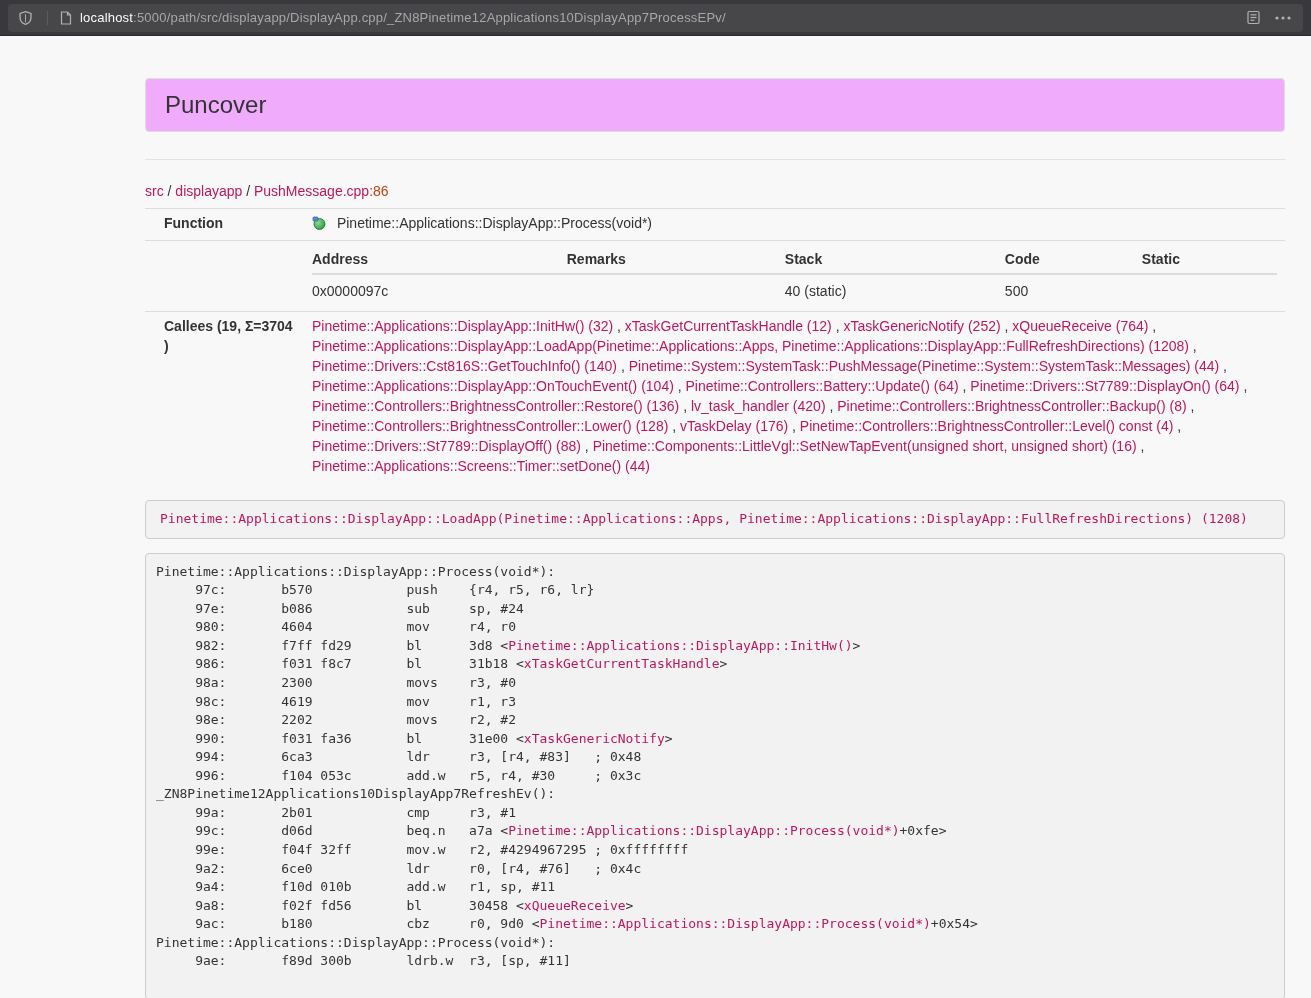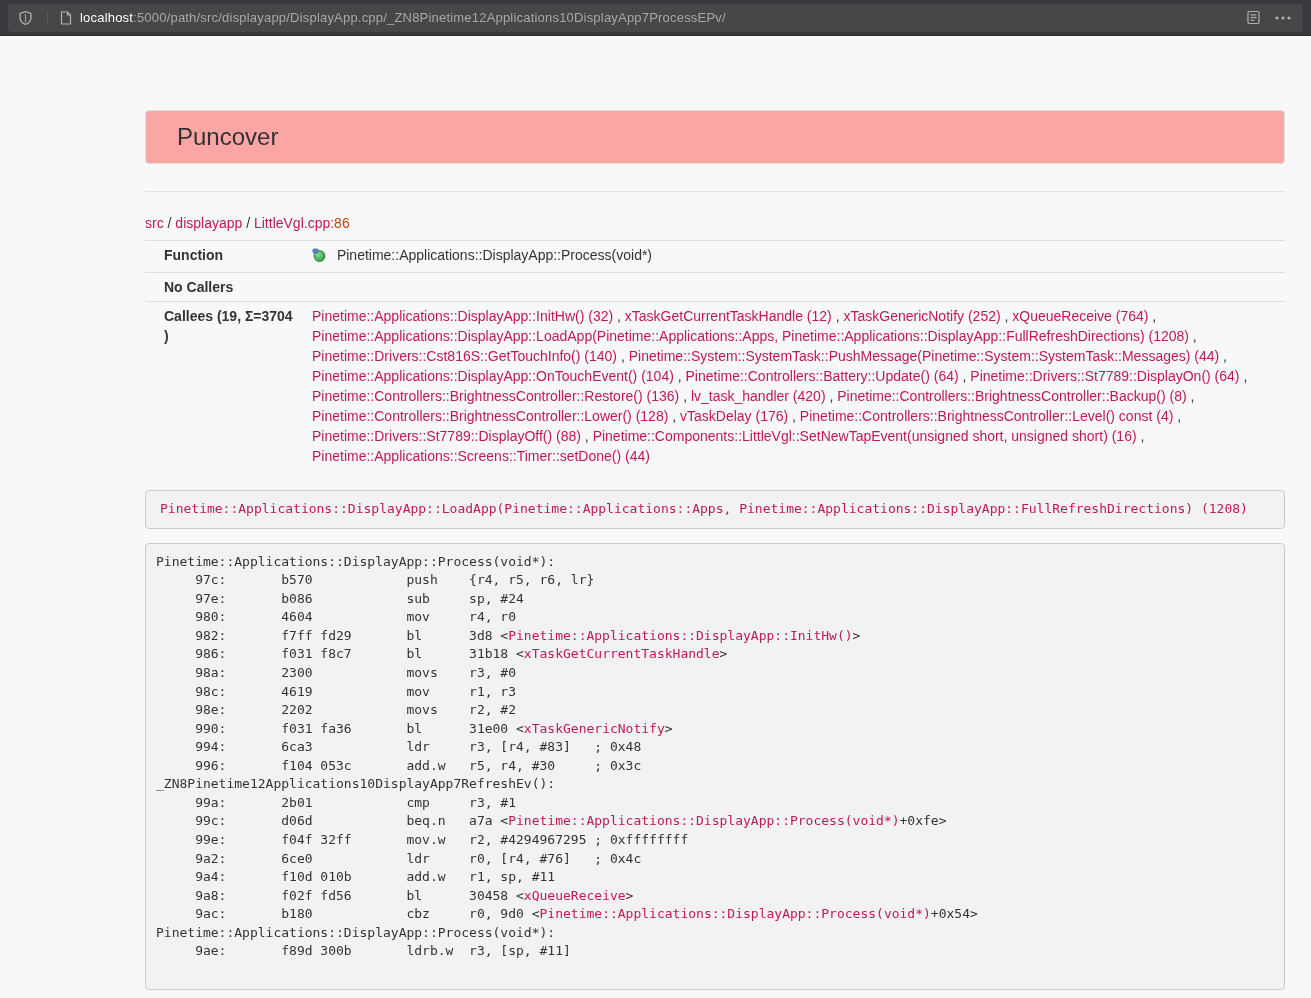--- a/index.html
+++ b/index.html
@@ -35,23 +35,22 @@
   .url-host { color: #fbfbfe; }
   .url-path { color: #a7a7ac; }
   .reader-wrap { margin-left: 10px; }
   .dots-wrap { margin-left: 14px; margin-right: 2px; }
 
   
   .page { padding-top: 42px; }
   .container { margin-left: 145px; width: 1140px; }
 
   .hero {
-    background: #fca5a5; border: 1px solid #dddddd; border-radius: 4px;
-    padding: 12px 31px;
-    margin-top: 32px;
+    background: #f0abfc; border: 1px solid #dddddd; border-radius: 4px;
+    padding: 12px 19px;
   }
   .hero-title { font-size: 24px; font-weight: 500; color: #333; }
 
   hr.rule { border: 0; border-top: 1px solid #e3e3e3; margin: 27px 0 23px; }
 
   .breadcrumb { font-size: 14px; margin-bottom: 9px; }
   .bc-sep { color: #333; }
   .bc-suffix { color: #c2410c; }
 
   a.lnk { color: #be185d; text-decoration: none; cursor: pointer; }
@@ -140,21 +139,21 @@
 
 <div class="page">
   <div class="container">
 
     <div class="hero">
       <div class="hero-title">Puncover</div>
     </div>
 
     <hr class="rule">
 
-    <div class="breadcrumb" id="breadcrumb"><a class="lnk" href="#">src</a><span class="bc-sep"> / </span><a class="lnk" href="#">displayapp</a><span class="bc-sep"> / </span><a class="lnk" href="#">LittleVgl.cpp</a><span class="bc-suffix">:86</span></div>
+    <div class="breadcrumb" id="breadcrumb"><a class="lnk" href="#">src</a><span class="bc-sep"> / </span><a class="lnk" href="#">displayapp</a><span class="bc-sep"> / </span><a class="lnk" href="#">PushMessage.cpp</a><span class="bc-suffix">:86</span></div>
 
     <table class="symbol-table">
       <tbody>
         <tr>
           <td class="label-cell">Function</td>
           <td class="value-cell">
             <span class="func-icon">
               <svg width="15" height="15" viewBox="0 0 15 15">
                   <defs>
                     <radialGradient id="g1" cx="35%" cy="35%" r="70%">
@@ -163,22 +162,43 @@
                     </radialGradient>
                   </defs>
                   <circle cx="7.5" cy="8" r="5.5" fill="url(#g1)" stroke="#207130" stroke-width="0.8"></circle>
                   <rect x="1" y="1" width="5" height="4" rx="1" fill="#4d8fd1" stroke="#2c5f96" stroke-width="0.7"></rect>
                 </svg>
             </span>
             <span>Pinetime::Applications::DisplayApp::Process(void*)</span>
           </td>
         </tr>
         <tr>
-          <td class="label-cell">No Callers</td>
-          <td class="value-cell"></td>
+          <td class="label-cell"></td>
+          <td class="value-cell">
+            <table class="inner-table">
+              <thead>
+                  <tr id="inner-head-row">
+                    <th>Address</th>
+                    <th>Remarks</th>
+                    <th>Stack</th>
+                    <th>Code</th>
+                    <th>Static</th>
+                  </tr>
+                </thead>
+              <tbody>
+                  <tr id="inner-value-row">
+                    <td>0x0000097c</td>
+                    <td></td>
+                    <td>40 (static)</td>
+                    <td>500</td>
+                    <td></td>
+                  </tr>
+                </tbody>
+            </table>
+          </td>
         </tr>
         <tr>
           <td class="label-cell">Callees (19, Σ=3704 )</td>
           <td class="value-cell callees-cell" id="callees-cell"><a class="lnk" href="#">Pinetime::Applications::DisplayApp::InitHw() (32)</a> , <a class="lnk" href="#">xTaskGetCurrentTaskHandle (12)</a> , <a class="lnk" href="#">xTaskGenericNotify (252)</a> , <a class="lnk" href="#">xQueueReceive (764)</a> , <a class="lnk" href="#">Pinetime::Applications::DisplayApp::LoadApp(Pinetime::Applications::Apps, Pinetime::Applications::DisplayApp::FullRefreshDirections) (1208)</a> , <a class="lnk" href="#">Pinetime::Drivers::Cst816S::GetTouchInfo() (140)</a> , <a class="lnk" href="#">Pinetime::System::SystemTask::PushMessage(Pinetime::System::SystemTask::Messages) (44)</a> , <a class="lnk" href="#">Pinetime::Applications::DisplayApp::OnTouchEvent() (104)</a> , <a class="lnk" href="#">Pinetime::Controllers::Battery::Update() (64)</a> , <a class="lnk" href="#">Pinetime::Drivers::St7789::DisplayOn() (64)</a> , <a class="lnk" href="#">Pinetime::Controllers::BrightnessController::Restore() (136)</a> , <a class="lnk" href="#">lv_task_handler (420)</a> , <a class="lnk" href="#">Pinetime::Controllers::BrightnessController::Backup() (8)</a> , <a class="lnk" href="#">Pinetime::Controllers::BrightnessController::Lower() (128)</a> , <a class="lnk" href="#">vTaskDelay (176)</a> , <a class="lnk" href="#">Pinetime::Controllers::BrightnessController::Level() const (4)</a> , <a class="lnk" href="#">Pinetime::Drivers::St7789::DisplayOff() (88)</a> , <a class="lnk" href="#">Pinetime::Components::LittleVgl::SetNewTapEvent(unsigned short, unsigned short) (16)</a> , <a class="lnk" href="#">Pinetime::Applications::Screens::Timer::setDone() (44)</a></td>
         </tr>
       </tbody>
     </table>
 
     <div class="callee-panel">
       <a class="lnk" href="#">Pinetime::Applications::DisplayApp::LoadApp(Pinetime::Applications::Apps, Pinetime::Applications::DisplayApp::FullRefreshDirections) (1208)</a>

